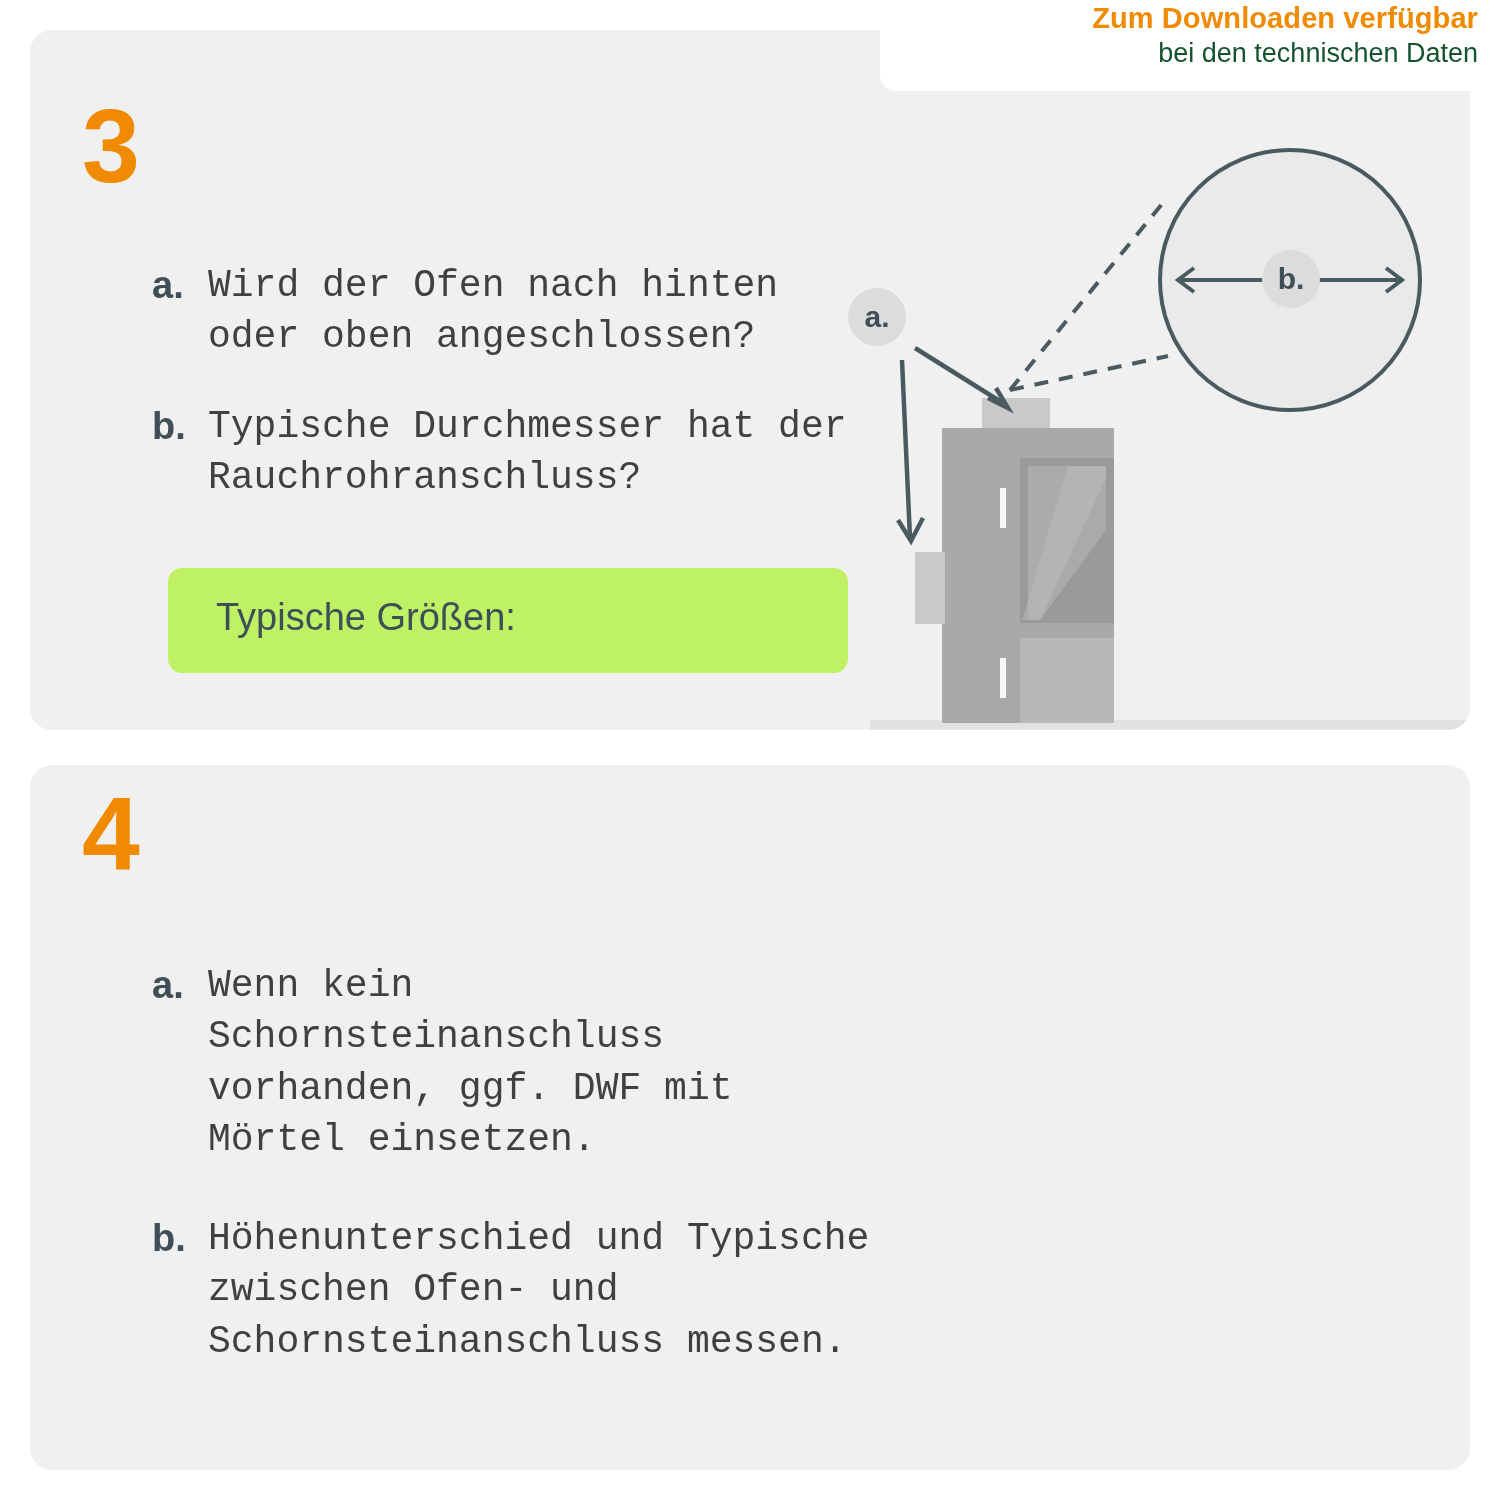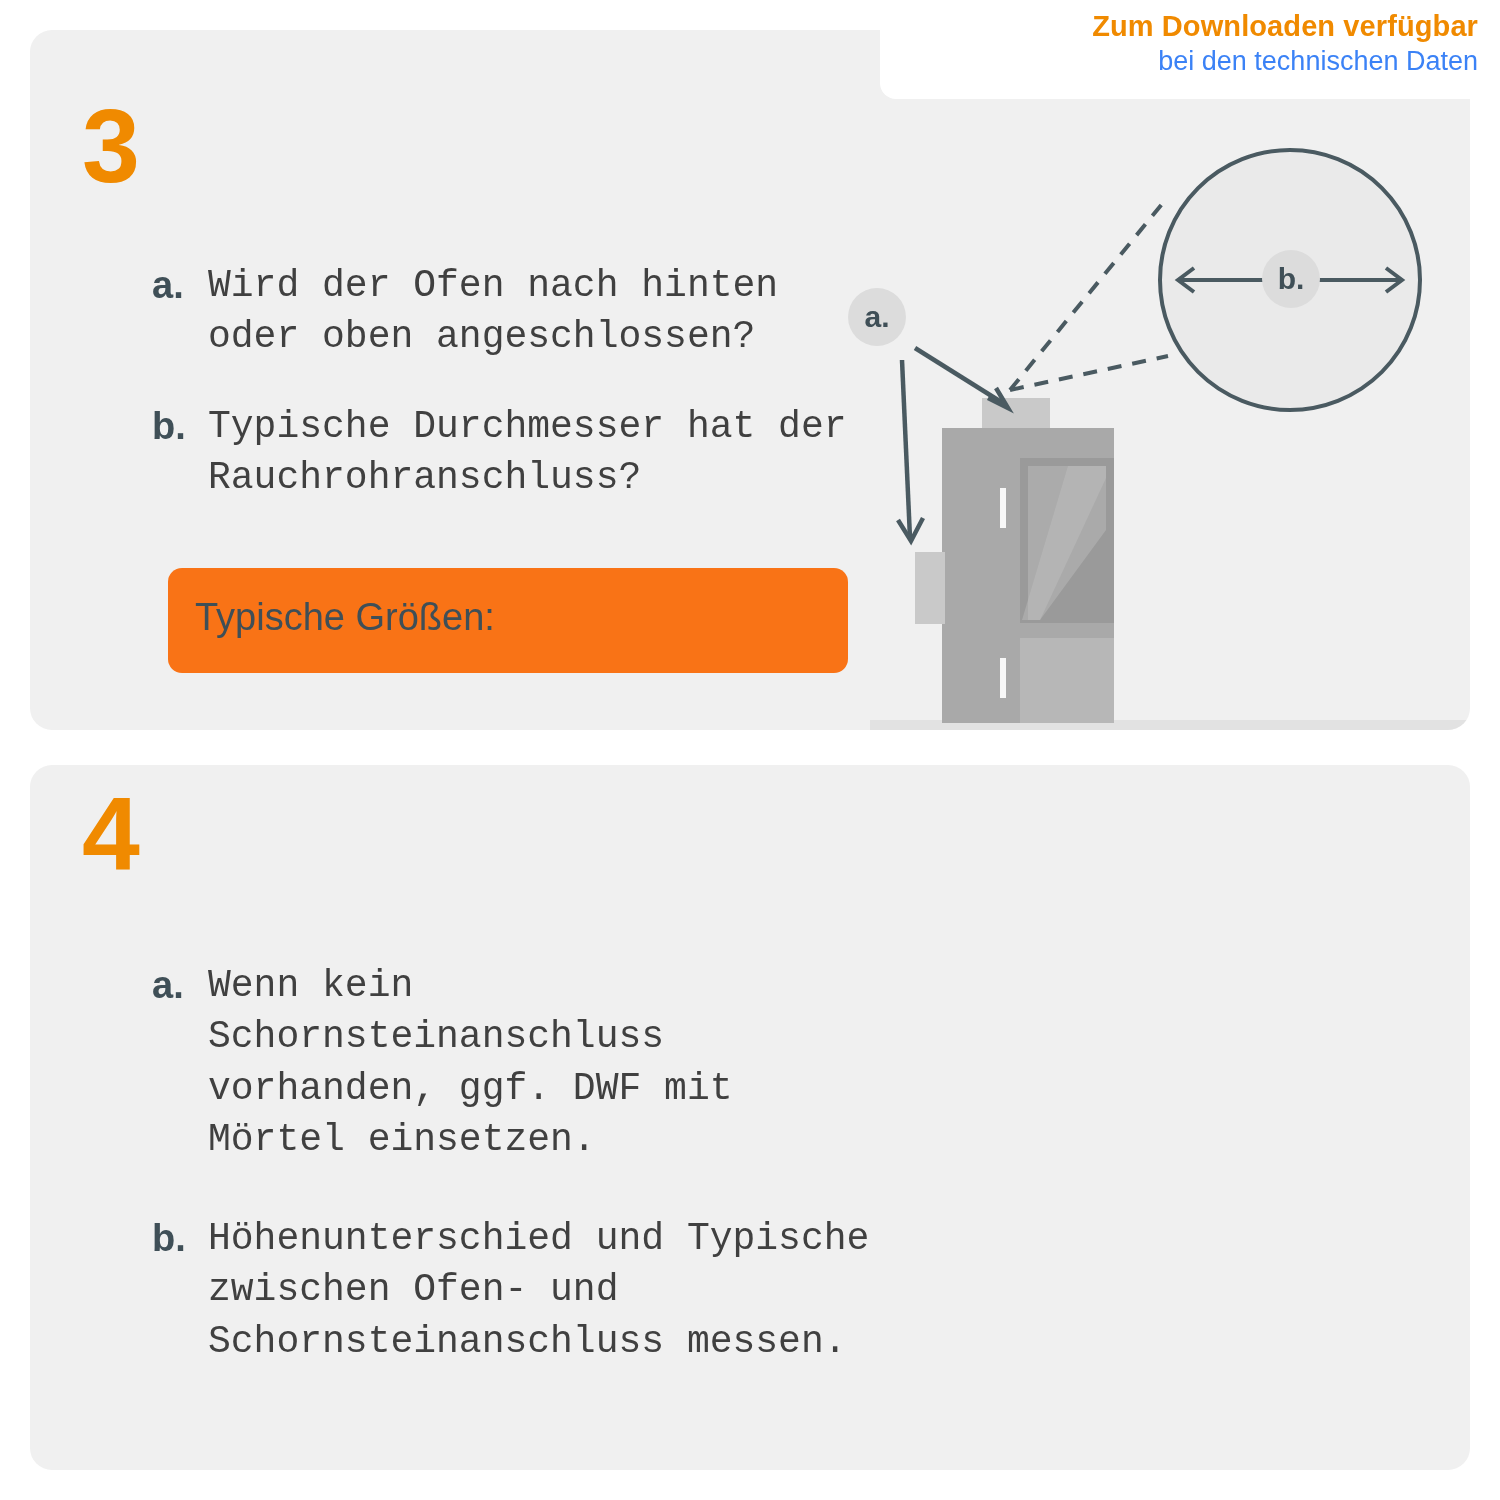--- a/index.html
+++ b/index.html
@@ -19,37 +19,37 @@
     position: absolute;
     inset: 0;
   }
 
   
   .download-badge {
     position: absolute;
     top: 0;
     right: 0;
     width: 620px;
-    padding: 8px 22px 20px 30px;
+    padding: 0 22px 20px 30px;
     box-sizing: border-box;
     background: #ffffff;
     border-bottom-left-radius: 16px;
     text-align: right;
     z-index: 40;
   }
   .download-badge .line1 {
     color: #f08a00;
     font-weight: bold;
     font-size: 29px;
     letter-spacing: 0.1px;
     line-height: 1.25;
     white-space: nowrap;
   }
   .download-badge .line2 {
-    color: #3b82f6;
+    color: #14532d;
     font-size: 27px;
     line-height: 1.3;
     white-space: nowrap;
   }
 
   
   .card {
     position: absolute;
     background: #f0f0f0;
     border-radius: 22px;
@@ -110,23 +110,23 @@
     color: #404040;
     font-family: Liberation Mono, monospace;
   }
 
   
   .infobox {
     position: absolute;
     left: 138px;
     top: 538px;
     width: 680px;
-    padding: 24px 30px 30px 27px;
+    padding: 24px 30px 30px 48px;
     box-sizing: border-box;
-    background: #f97316;
+    background: #bef264;
     border-radius: 14px;
   }
   .infobox .l1 {
     font-size: 38px;
     line-height: 1.35;
     color: #3f4f57;
   }
   .infobox .l2 {
     font-size: 38px;
     font-weight: bold;

